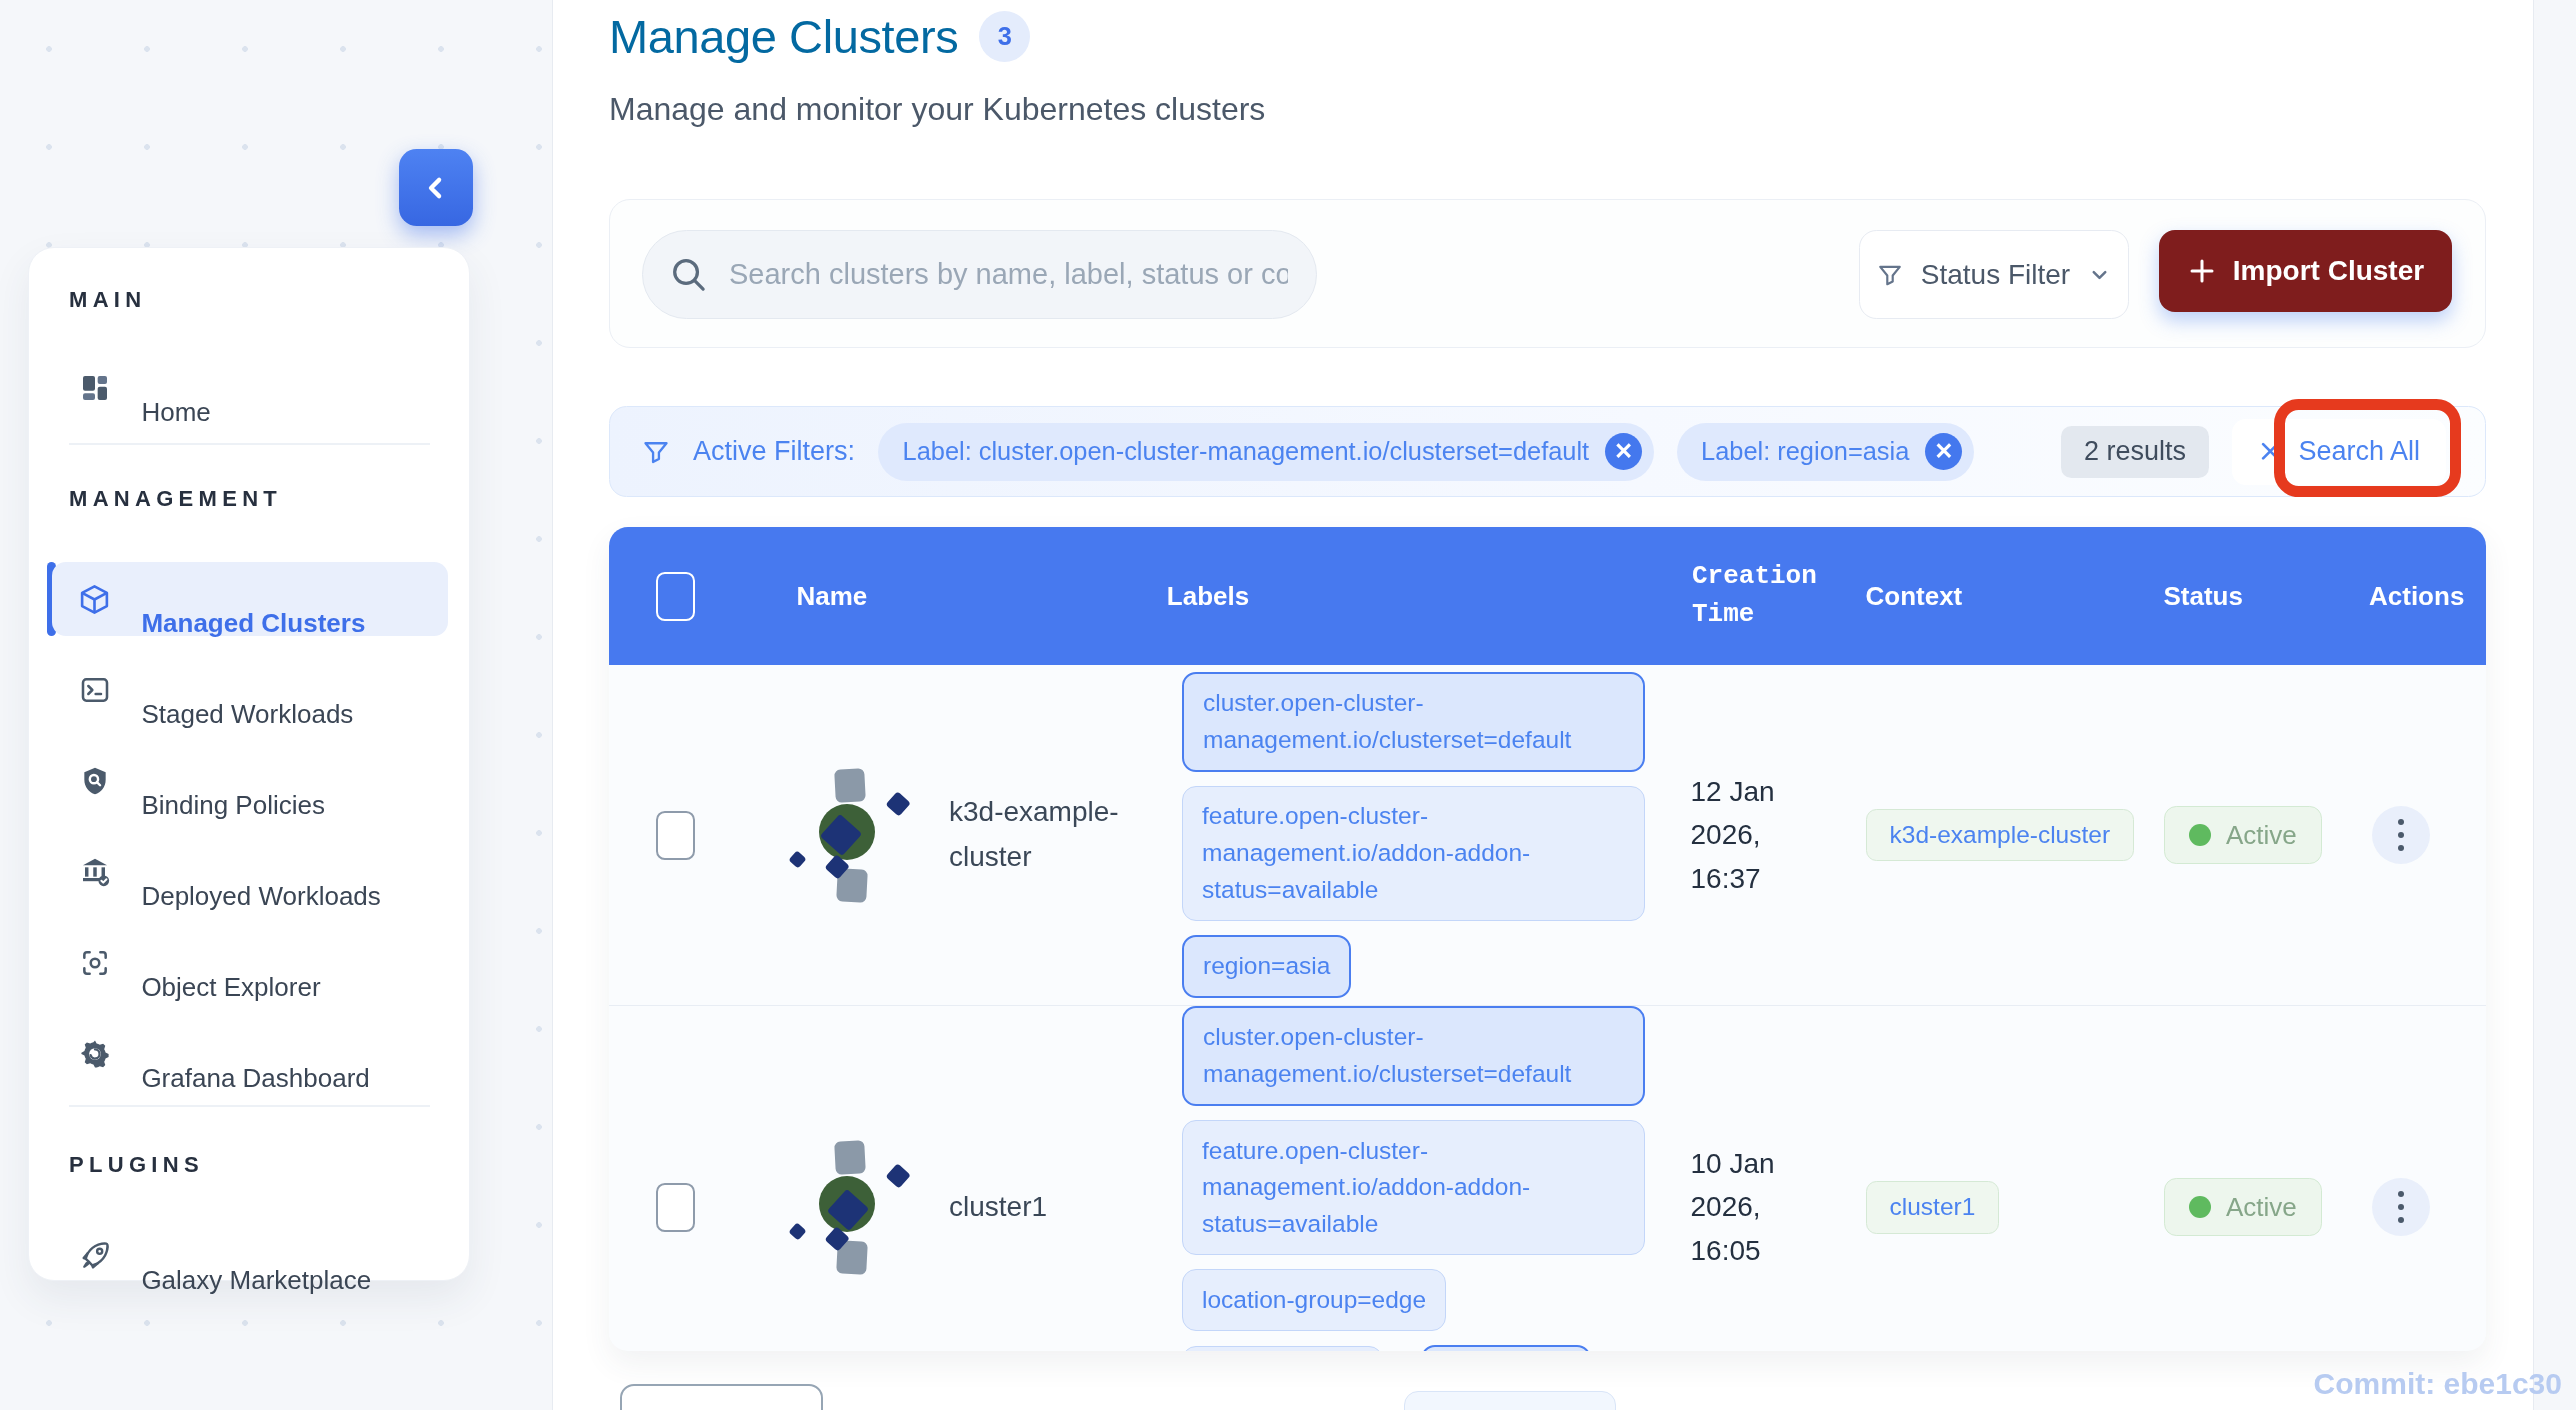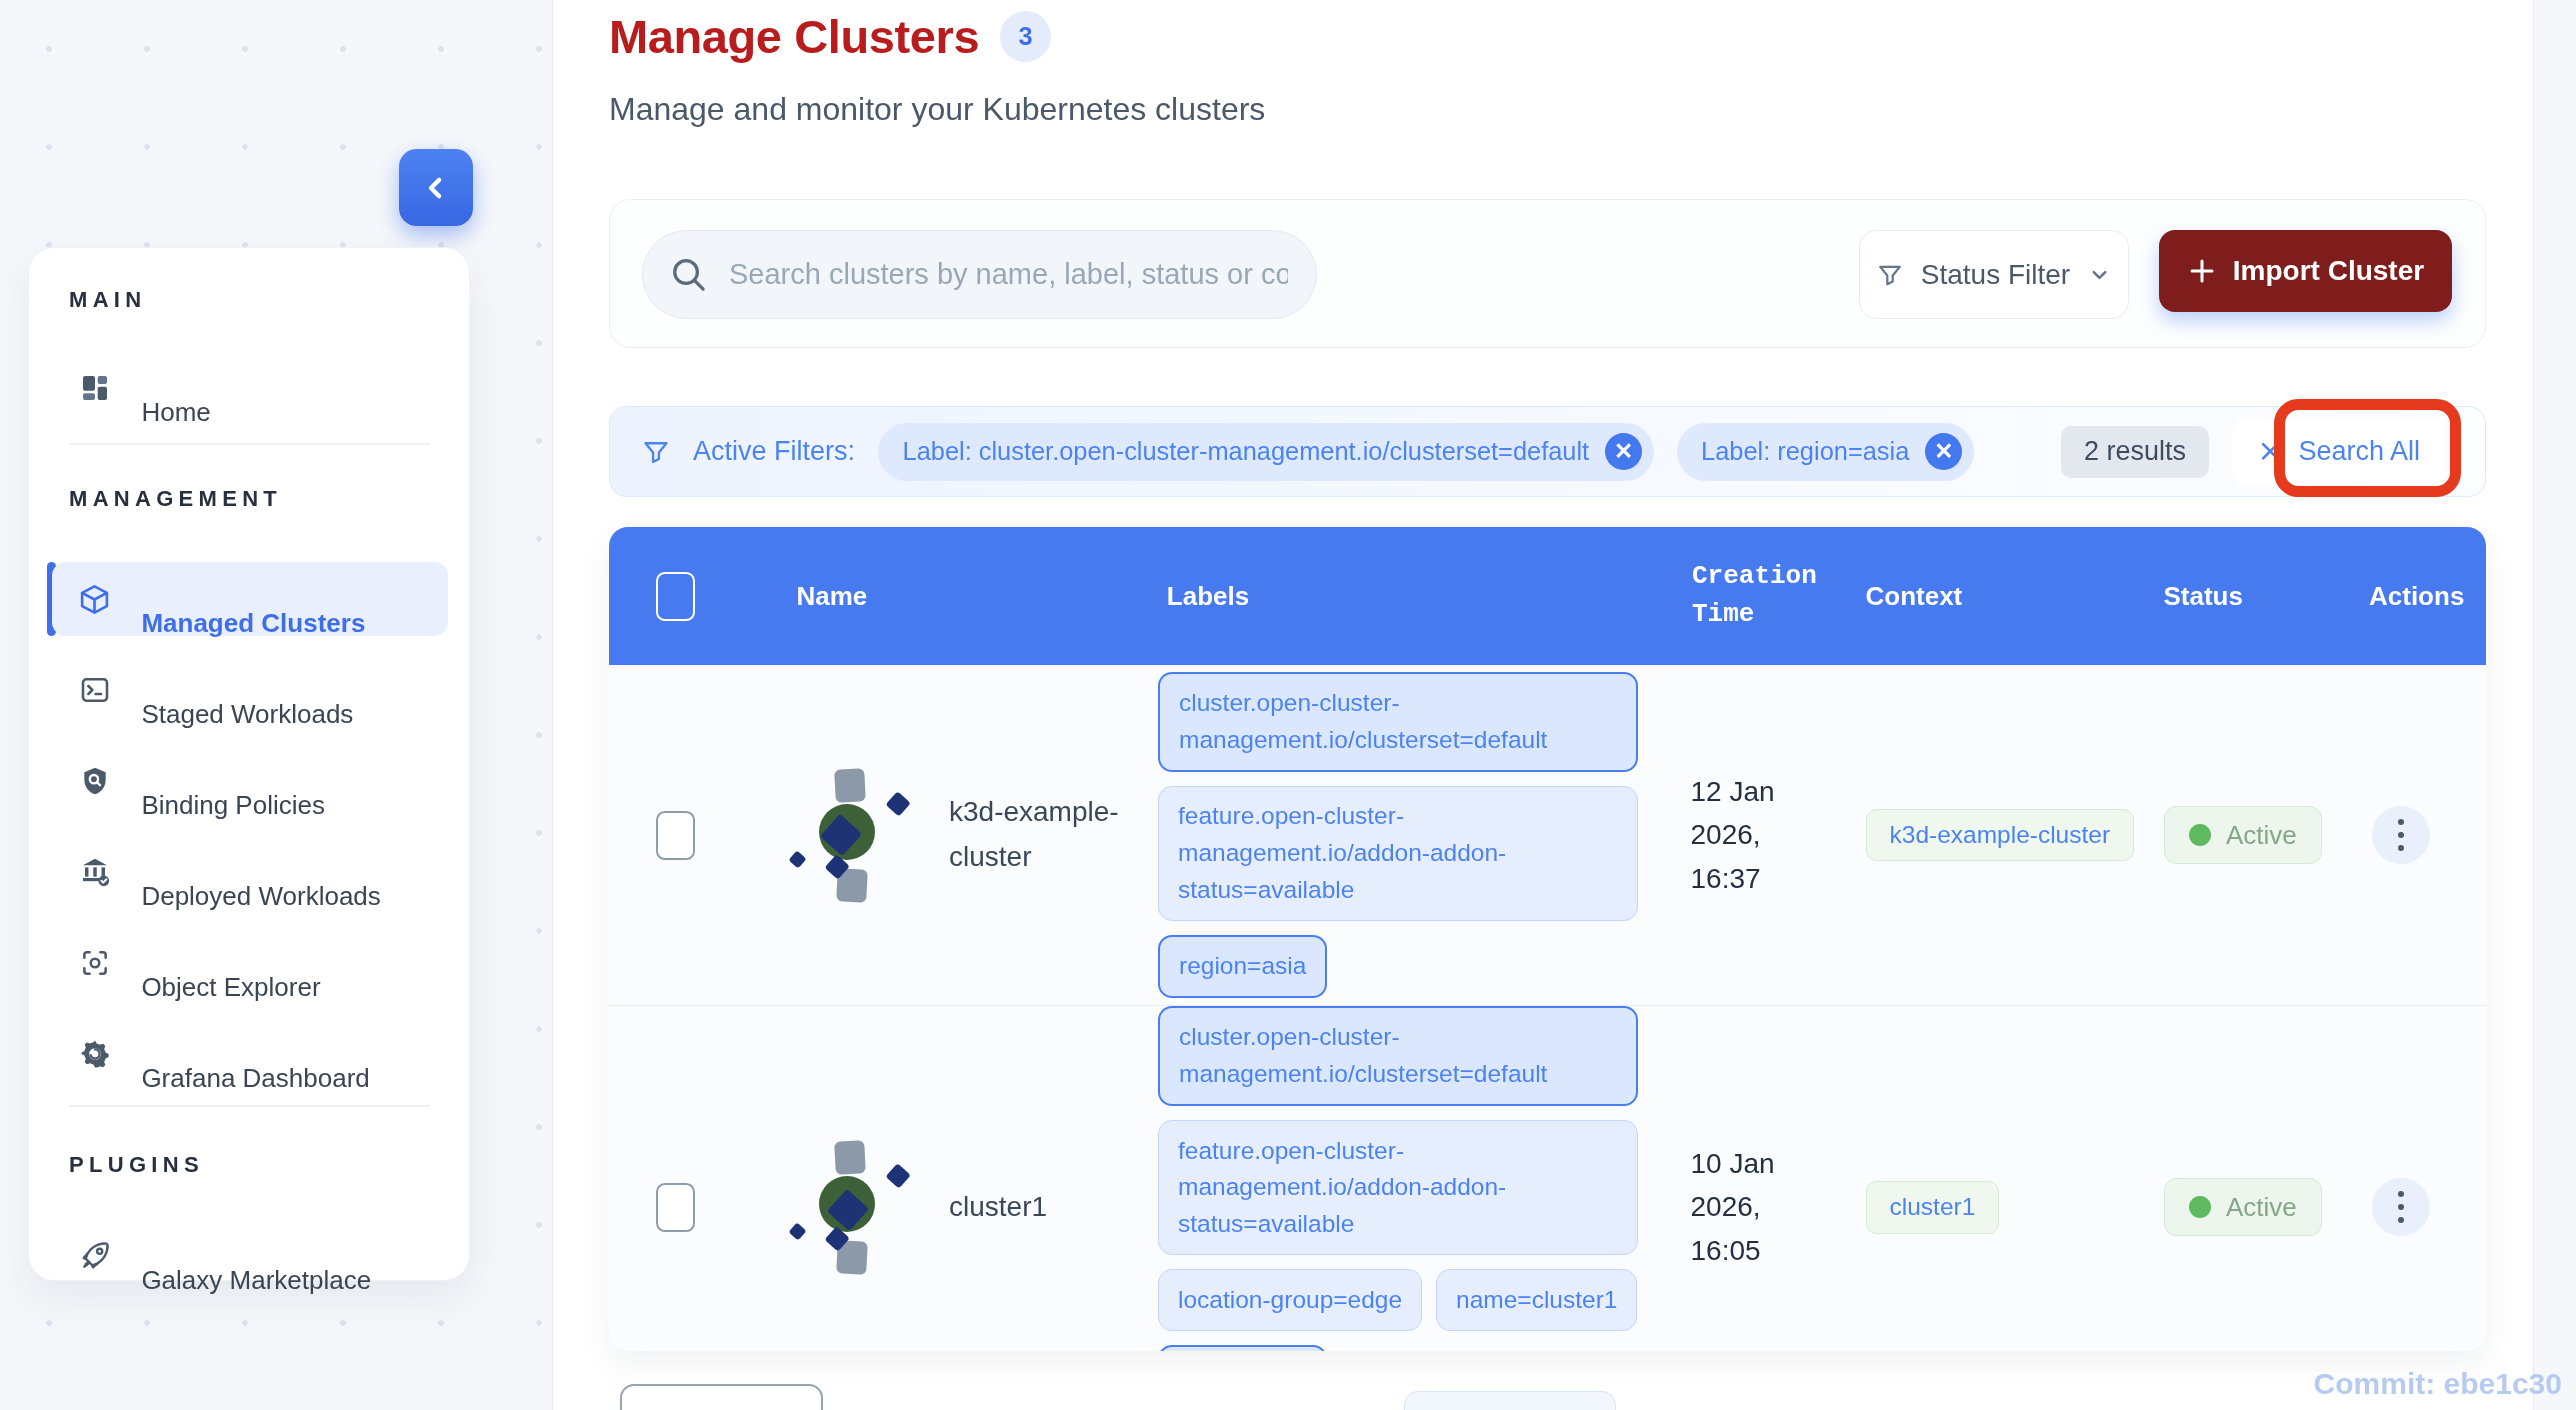--- a/index.html
+++ b/index.html
@@ -24,21 +24,21 @@
   .side-divider{position:absolute;left:40px;width:361px;height:1.8px;background:#edf1f6;}
   .nav-item{position:absolute;left:23px;width:396px;height:74px;display:flex;align-items:center;
     padding-left:25.4px;gap:29px;border-radius:14px;cursor:pointer;color:#3a4554;}
   .nav-item .nav-label{font-size:26px;font-weight:500;color:#3a4554;white-space:nowrap;margin-top:48px;}
   .nav-item.active{background:#e9effc;}
   .nav-item.active .nav-label{color:#3e6fe9;font-weight:600;}
   .active-bar{position:absolute;left:18.4px;width:8.8px;height:74px;border-radius:5.3px;background:#3e6fe9;}
   .nav-ic{width:35px;height:35px;flex:0 0 35px;display:flex;align-items:center;justify-content:center;}
   
   .page-title-row{position:absolute;left:56px;top:8.8px;display:flex;align-items:center;gap:21px;}
-  .page-title{font-size:47px;font-weight:700;color:#b91c1c;letter-spacing:-0.4px;}
+  .page-title{font-size:47px;font-weight:400;color:#0369a1;letter-spacing:-0.4px;}
   .count-badge{min-width:51px;height:51px;padding:0 8.8px;border-radius:875px;background:#e4ecfc;color:#3e6fe9;
     font-size:25.4px;font-weight:700;display:flex;align-items:center;justify-content:center;}
   .page-subtitle{position:absolute;left:56px;top:91px;font-size:32px;color:#4b5869;}
   
   .search-card{position:absolute;left:56px;top:199px;width:1877px;height:149px;background:#fdfefe;
     border:1.8px solid #ebeff5;border-radius:21px;}
   .search-input-wrap{position:absolute;left:32px;top:30px;width:675px;height:89px;background:#f2f5f9;
     border:1.8px solid #e4e9f0;border-radius:46px;display:flex;align-items:center;padding:0 26px;gap:19px;}
   .search-input{flex:1;border:none;outline:none;background:transparent;font-size:29px;color:#334155;
     font-family:"Liberation Sans",sans-serif;min-width:0;}
@@ -75,21 +75,21 @@
   .th-context{padding-left:24.5px;} .th-status{padding-left:24.5px;} .th-actions{padding-left:37px;}
   .cbx{width:39px;height:49px;border-radius:8.8px;margin-left:47px;cursor:pointer;}
   .cbx.head{border:2.6px solid #ffffff;background:transparent;}
   .cbx.row{border:2.6px solid #8e9bab;background:#ffffff;}
   .t-row{height:340px;background:#fafcfe;}
   .t-row + .t-row{border-top:1.8px solid #e8edf4;}
   .name-cell{display:flex;align-items:center;gap:40px;padding-left:14px;}
   .cluster-name{font-size:28px;color:#3a4757;line-height:1.6;width:188px;word-break:break-word;}
   .labels-cell{display:flex;flex-wrap:wrap;gap:14px;padding-right:21px;align-items:center;}
   .lbl-chip{font-size:24.5px;color:#4b83f0;padding:11.4px 19px;border-radius:14px;line-height:1.5;
-    width:max-content;max-width:480px;cursor:pointer;}
+    width:max-content;max-width:480px;cursor:pointer;margin-left:24px;}
   .lbl-chip.norm{background:#e6eefd;border:1.8px solid #c3d6f9;}
   .lbl-chip.hl{background:#dbe7fd;border:2.6px solid #4a7ef0;}
   .date-cell{padding-left:24.5px;font-size:28px;color:#243040;line-height:1.55;width:147px;}
   .ctx-chip{display:inline-block;margin-left:24.5px;padding:11.4px 23px;border-radius:10.5px;border:1.8px solid #d5e9d5;
     background:#eff7ef;font-size:24.5px;color:#4b83f0;width:max-content;}
   .status-pill{display:inline-flex;margin-left:24.5px;align-items:center;gap:15px;padding:12.3px 24.5px;border-radius:12.3px;
     border:1.8px solid #d3ead3;background:#edf6ed;width:max-content;}
   .status-dot{width:22px;height:22px;border-radius:50%;background:#5fba5f;}
   .status-text{font-size:26px;color:#86a689;}
   .actions-btn{width:58px;height:58px;margin-left:40px;border-radius:50%;background:#e9effb;border:none;cursor:pointer;

